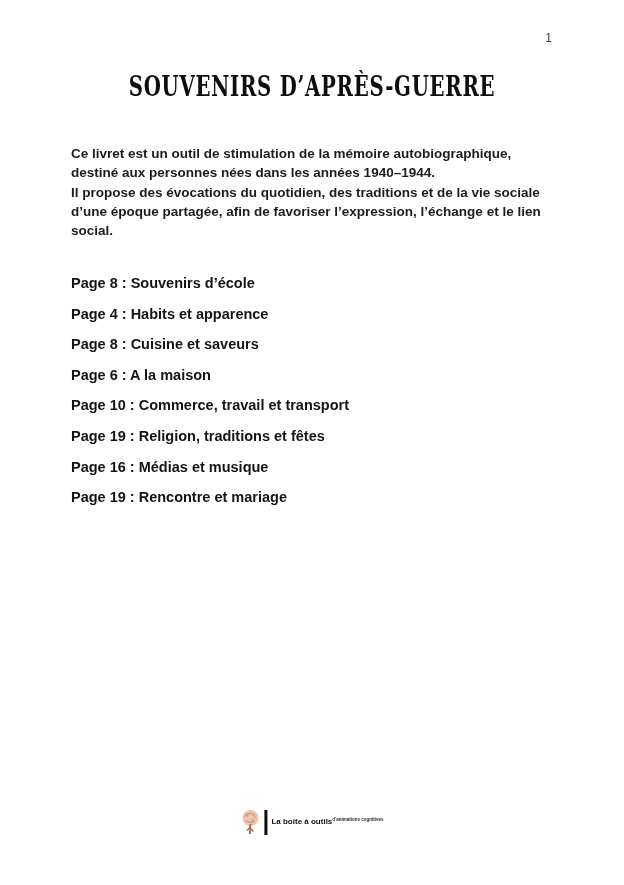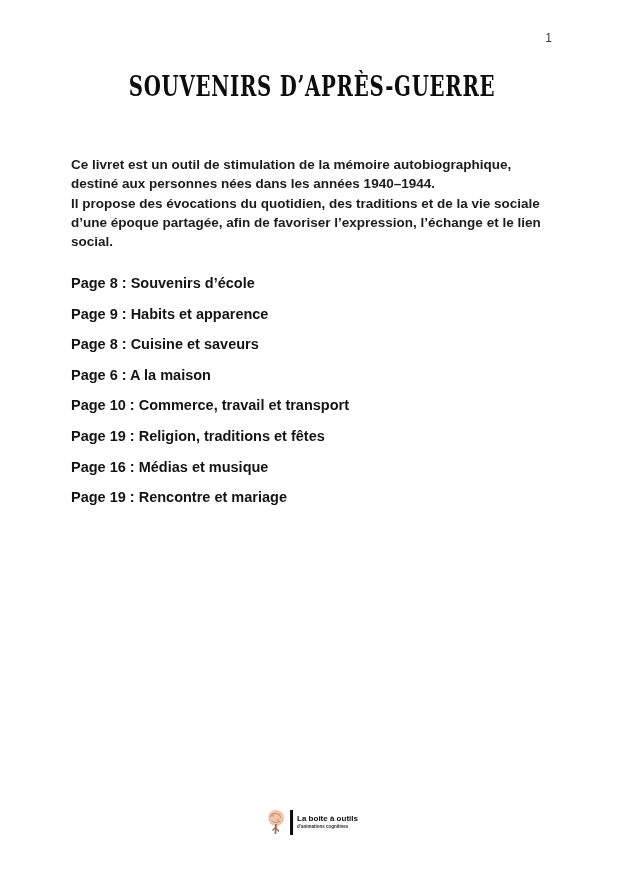--- a/index.html
+++ b/index.html
@@ -33,21 +33,20 @@
     font-size: 27px;
     color: #0d0d0d;
     letter-spacing: 1px;
     transform: scaleX(0.73);
     white-space: nowrap;
   }
   .intro {
     position: absolute;
     top: 144px;
     left: 71px;
-    margin-top: 11px;
   }
   .intro-line {
     font-size: 13.5px;
     font-weight: 700;
     line-height: 19.3px;
     color: #1c1c1c;
     white-space: nowrap;
   }
   .toc {
     position: absolute;
@@ -73,21 +72,21 @@
   .logo-icon {
     display: block;
   }
   .logo-bar {
     width: 3px;
     height: 25px;
     background: var(--bar_color, #0c0c0c);
   }
   .logo-text {
     display: flex;
-    flex-direction: column;
+    flex-direction: row;
     justify-content: center;
   }
   .logo-name {
     font-size: 8px;
     font-weight: 700;
     line-height: 10px;
     color: #0f0f0f;
     white-space: nowrap;
   }
   .logo-subtitle {
@@ -110,21 +109,21 @@
   <div class="intro">
     <div class="intro-line">Ce livret est un outil de stimulation de la mémoire autobiographique,</div>
     <div class="intro-line">destiné aux personnes nées dans les années 1940–1944.</div>
     <div class="intro-line">Il propose des évocations du quotidien, des traditions et de la vie sociale</div>
     <div class="intro-line">d’une époque partagée, afin de favoriser l’expression, l’échange et le lien</div>
     <div class="intro-line">social.</div>
   </div>
 
   <div class="toc">
     <div class="toc-item">Page 8 : Souvenirs d’école</div>
-    <div class="toc-item">Page 9 : Habits et apparence</div>
+    <div class="toc-item">Page 4 : Habits et apparence</div>
     <div class="toc-item">Page 8 : Cuisine et saveurs</div>
     <div class="toc-item">Page 6 : A la maison</div>
     <div class="toc-item">Page 10 : Commerce, travail et transport</div>
     <div class="toc-item">Page 19 : Religion, traditions et fêtes</div>
     <div class="toc-item">Page 16 : Médias et musique</div>
     <div class="toc-item">Page 19 : Rencontre et mariage</div>
   </div>
 
   <div class="footer-logo">
     <svg class="logo-icon" width="20" height="26" viewBox="0 0 20 26" aria-hidden="true">

